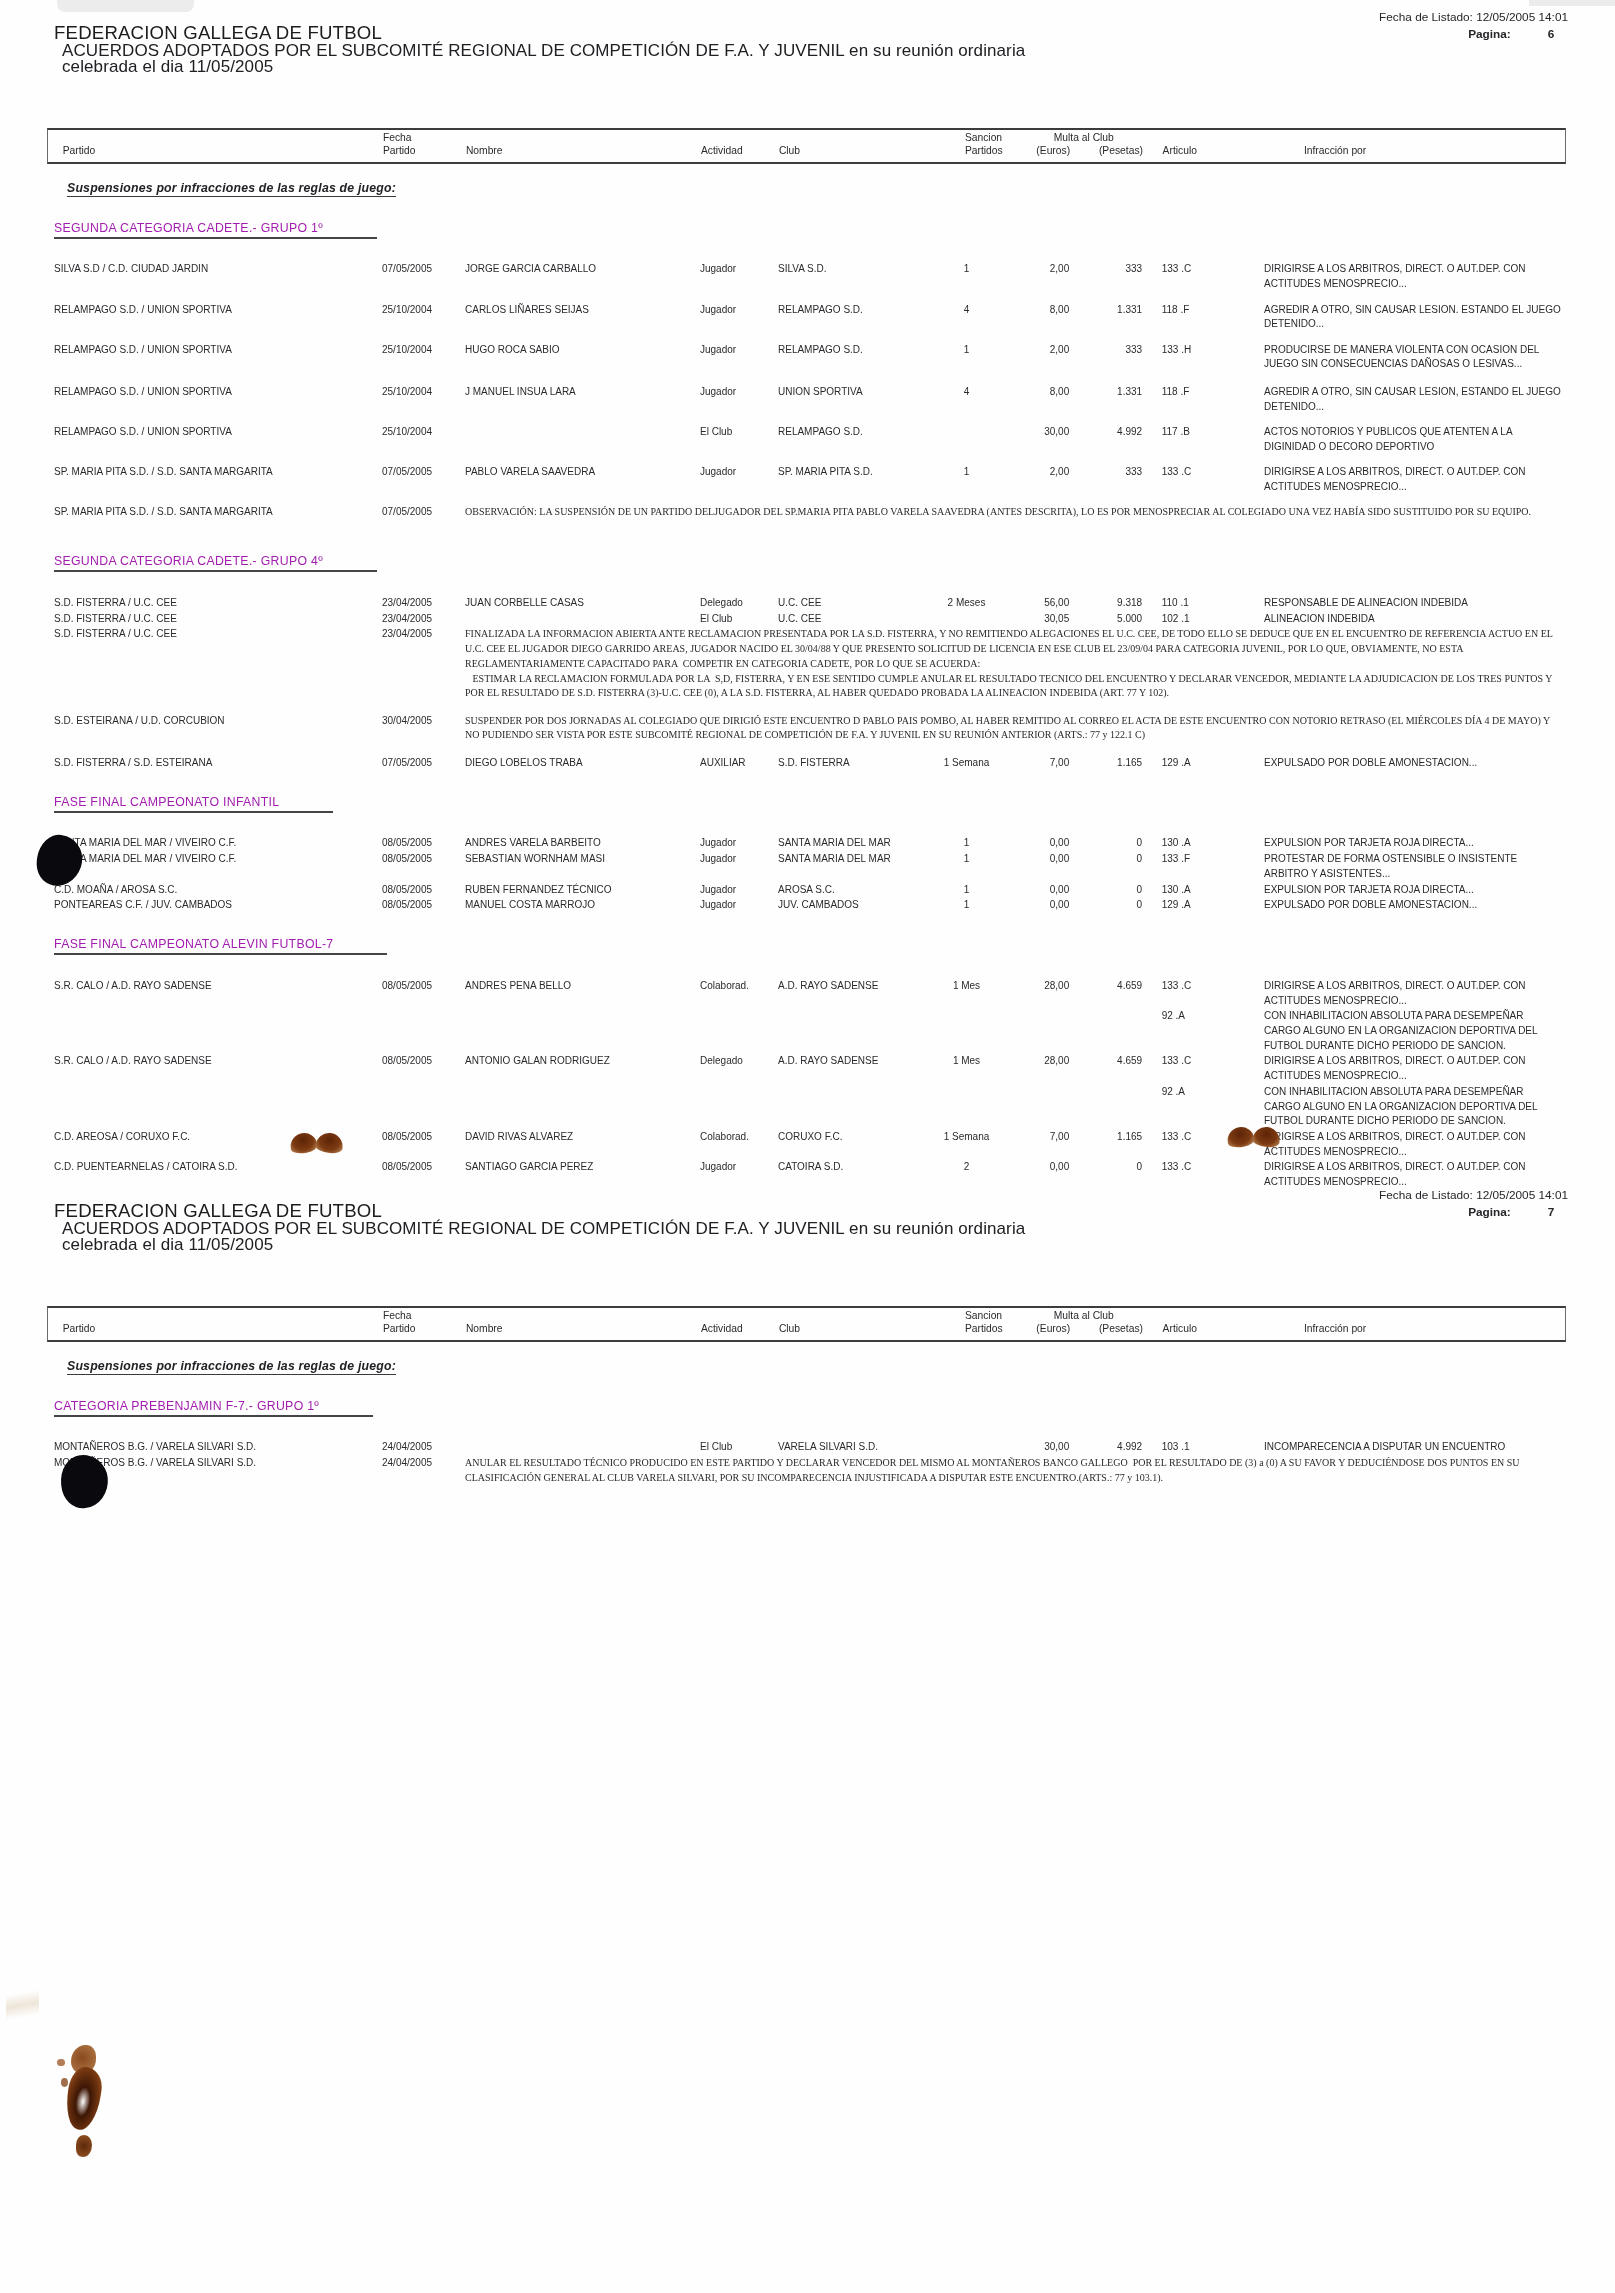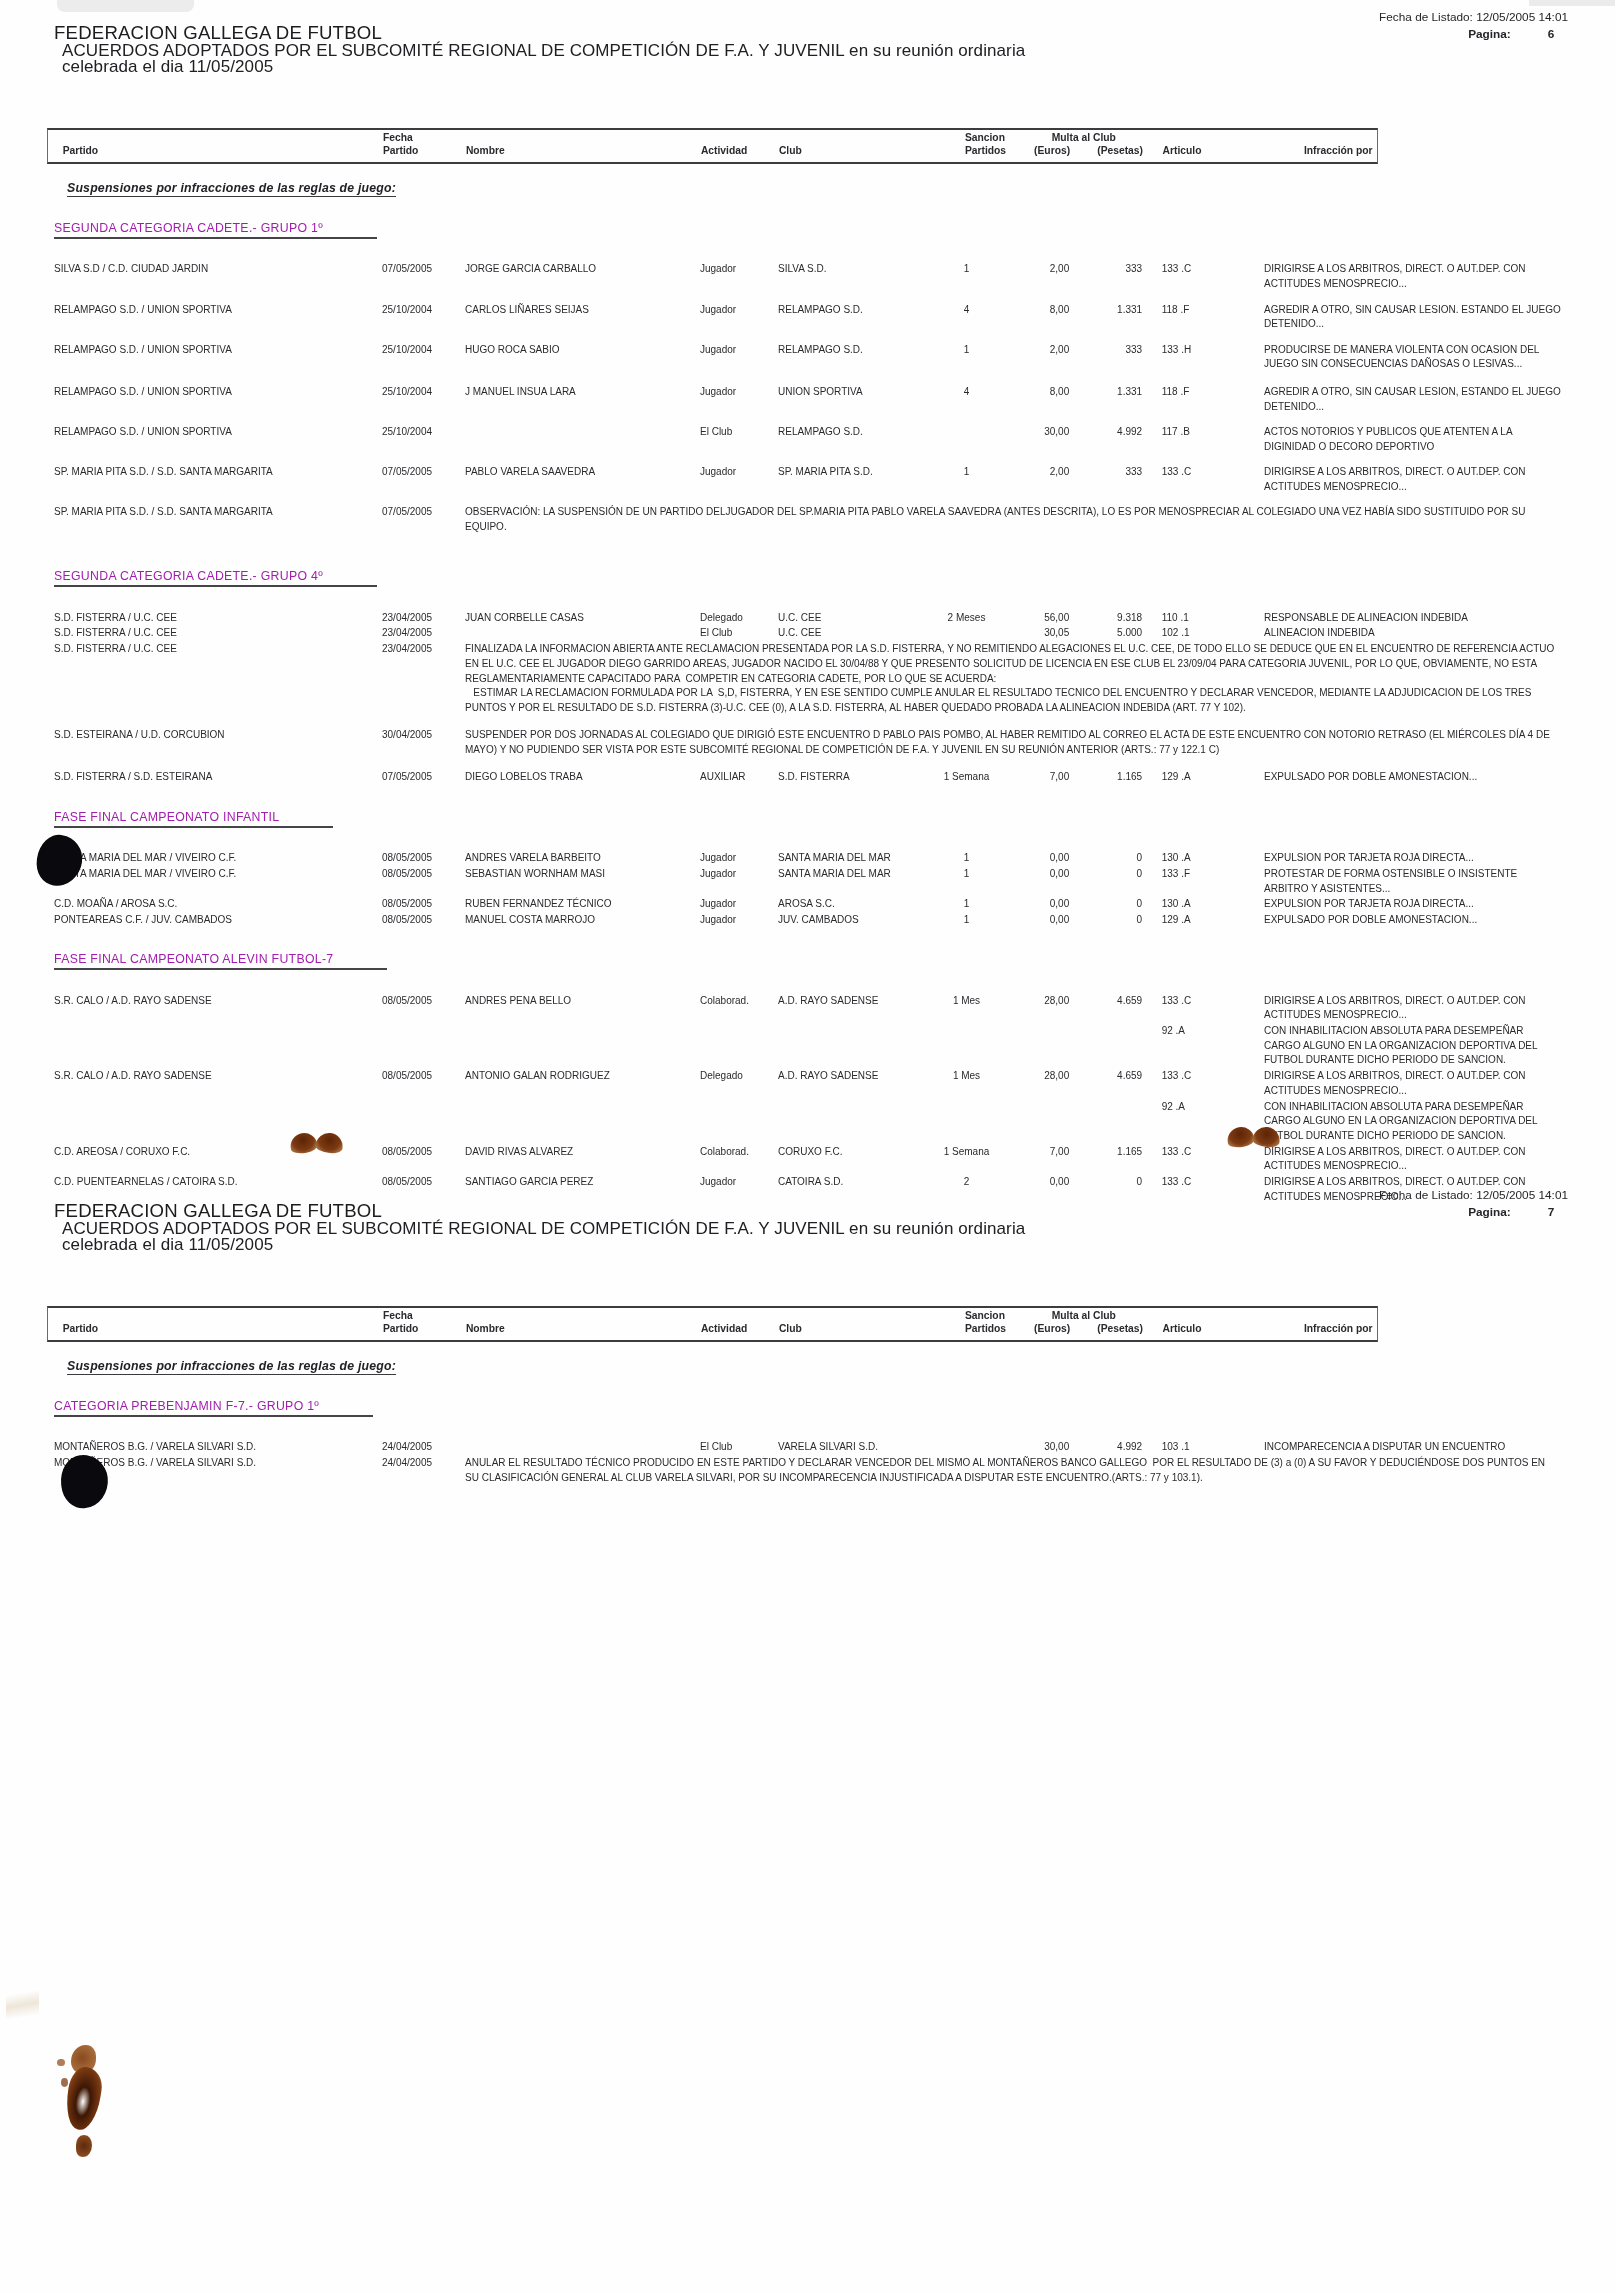--- a/index.html
+++ b/index.html
@@ -25,25 +25,24 @@
     margin-left:62px;font-size:17px;color:#202024;
     letter-spacing:0.1px;line-height:15.7px;max-width:970px;font-weight:400;
   }
   .head-right{position:absolute;top:10px;left:1274px;width:294px;font-size:11.8px;color:#26262a;}
   .head-right .line1{text-align:right;white-space:nowrap;}
   .head-right .line2{text-align:right;margin-top:2.9px;font-weight:700;}
   .head-right .pgnum{display:inline-block;margin-left:37px;margin-right:13.7px;}
 
   
   .thead-box{
-    margin:37px 0 0 47px;width:1331px;box-sizing:border-box;
+    margin:37px 0 0 47px;width:1519px;box-sizing:border-box;
     border-top:2px solid #3c3c3e;border-bottom:2px solid #3c3c3e;
     border-left:1px solid #6a6a6c;border-right:1px solid #6a6a6c;
     padding:2.9px 0 3.9px 6.9px;
-    font-weight:bold;
   }
   .tgrid{display:grid;grid-template-columns:328px 83px 235px 78px 147px 83px 69px 71px 116px 297px;}
   .thead-box .hcell{font-size:10.3px;line-height:12.7px;color:#2a2a2e;white-space:nowrap;}
   .h-blank{min-height:12.7px;}
   .h-sancion1,.h-sancion2{padding-left:39px;}
   .h-multa{grid-column:7 / span 2;text-align:center;padding-left:9.8px;}
   .h-euros{text-align:right;padding-right:7.8px;}
   .h-pesetas{text-align:right;padding-right:5.9px;}
   .h-articulo{padding-left:13.7px;}
   .h-infraccion{padding-left:39px;}
@@ -72,21 +71,21 @@
   .c-partido{grid-column:1;padding-right:9.8px;}
   .c-fecha{grid-column:2;}
   .c-nombre{grid-column:3;padding-right:7.8px;}
   .c-actividad{grid-column:4;}
   .c-club{grid-column:5;padding-right:5.9px;}
   .c-sancion{grid-column:6;text-align:center;}
   .c-euros{grid-column:7;text-align:right;padding-right:7.8px;}
   .c-pesetas{grid-column:8;text-align:right;padding-right:5.9px;}
   .c-articulo{grid-column:9;padding-left:13.7px;}
   .c-infraccion{grid-column:10;}
-  .c-note{grid-column:3 / 11;white-space:pre-wrap;}
+  .c-note{grid-column:3 / 11;white-space:pre-wrap;font-family:Liberation Serif, serif;}
 
   
   .artifact{position:absolute;pointer-events:none;}
   .ink-dot{background:#0a0a0e;border-radius:47% 53% 55% 45% / 52% 48% 54% 46%;}
   #ink-dot-1{left:37px;top:835px;width:45px;height:51px;transform:rotate(8deg);}
   #ink-dot-2{left:61px;top:1455px;width:47px;height:53px;transform:rotate(-6deg);}
   .rust-mark{width:63px;height:29px;}
   .rust-mark .arc{
     position:absolute;width:27.4px;height:19.6px;top:3.9px;
     border-radius:50% 50% 45% 55%/70% 70% 30% 30%;

